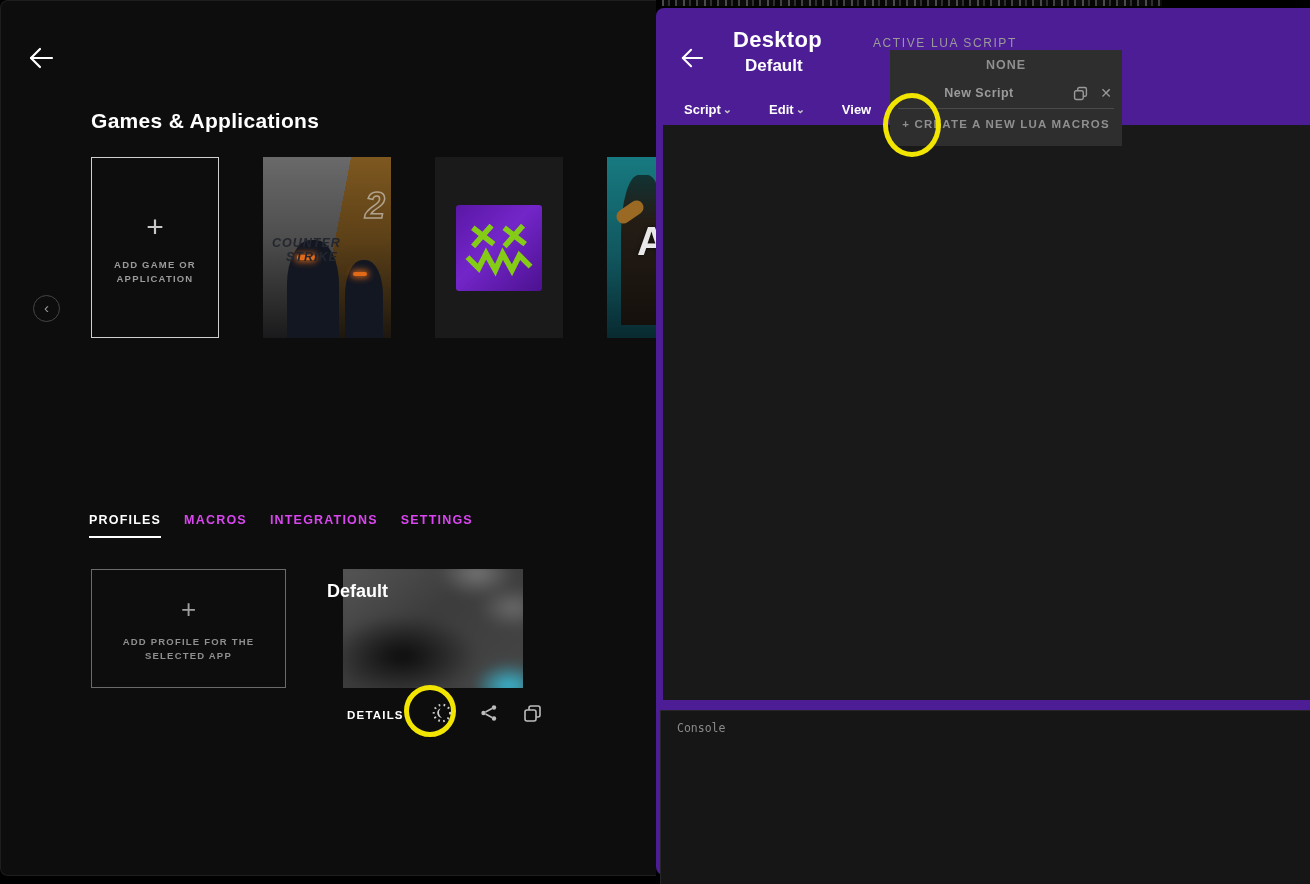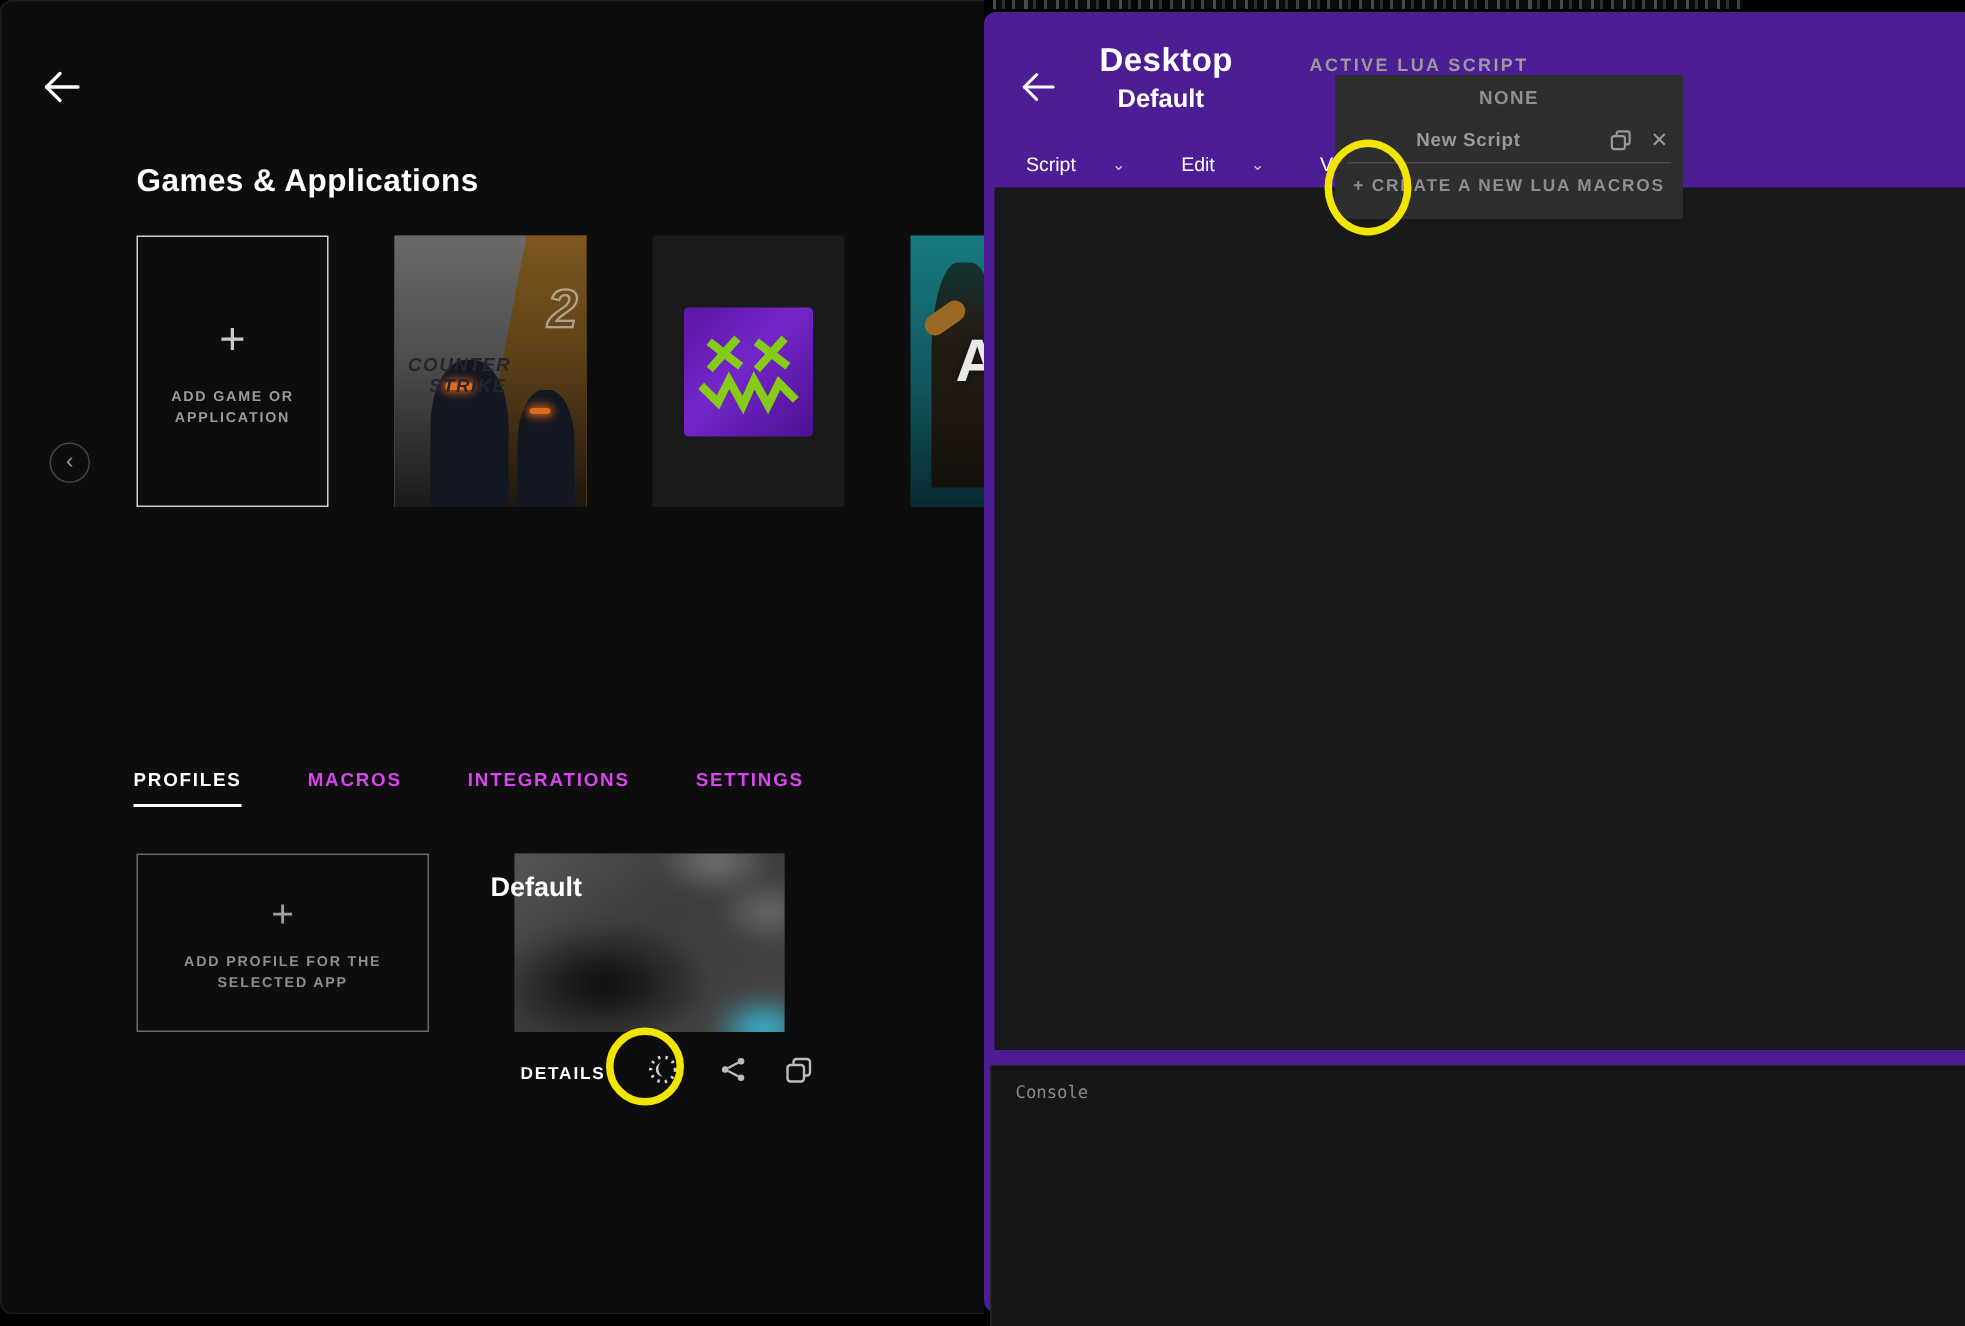--- a/index.html
+++ b/index.html
@@ -54,21 +54,21 @@
   
   #tile-teal { left:606px; background:linear-gradient(180deg,#177a80 0%, #11565e 55%, #082a30 100%); }
   #tile-teal .char { position:absolute; left:14px; top:18px; width:44px; height:150px;
     background:linear-gradient(180deg,#133 0%, #241d16 30%, #16100c 100%); border-radius:40% 40% 0 0; }
   #tile-teal .arm { position:absolute; left:8px; top:48px; width:30px; height:14px;
     background:#9a6a24; border-radius:7px; transform:rotate(-35deg); }
   #tile-teal .big-letter { position:absolute; left:30px; top:62px; color:#e8e8e8;
     font-size:40px; font-weight:bold; text-shadow:0 0 4px rgba(0,0,0,.6); }
 
   
-  #tabs { position:absolute; left:88px; top:512px; display:flex; gap:44px; }
+  #tabs { position:absolute; left:88px; top:512px; display:flex; gap:23px; }
   .tab { font-size:12.5px; font-weight:bold; letter-spacing:1.2px; color:#d946ef;
     padding-bottom:9px; cursor:pointer; }
   .tab.active { color:#fff; border-bottom:2px solid #fff; }
 
   
   #tile-add-profile { position:absolute; left:90px; top:568px; width:195px; height:119px;
     border:1px solid #6a6a6a; display:flex; flex-direction:column;
     align-items:center; justify-content:center; background:#0d0d0d; }
   #tile-add-profile .plus { color:#9f9f9f; font-size:26px; font-weight:300; margin-bottom:10px; }
   #tile-add-profile .tile-label { font-size:9.5px; color:#8f8f8f; }
@@ -98,25 +98,25 @@
     background:#4c1d95; border-radius:8px 0 0 8px; }
 
   #top-noise { position:absolute; left:662px; top:0px; width:500px; height:6px; opacity:.55;
     background:repeating-linear-gradient(90deg,#888 0 2px,#111 2px 6px,#555 6px 8px,#0a0a0a 8px 13px,#777 13px 15px,#151515 15px 21px); }
 
   #rw-title { position:absolute; left:77px; top:19px; color:#fff; font-size:22px;
     font-weight:bold; letter-spacing:.3px; }
   #rw-subtitle { position:absolute; left:89px; top:48px; color:#fff; font-size:17px;
     font-weight:bold; }
   #active-lua { position:absolute; left:217px; top:28px; color:#9a9a9a; font-size:12px;
-    font-weight:bold; letter-spacing:1.6px; }
+    font-weight:normal; letter-spacing:1.6px; }
 
   #menubar { position:absolute; left:28px; top:94px; display:flex; gap:37px; }
-  .menu-item { display:flex; align-items:center; gap:24px; color:#fff; font-size:13px;
-    font-weight:normal; cursor:pointer; }
+  .menu-item { display:flex; align-items:center; gap:2px; color:#fff; font-size:13px;
+    font-weight:bold; cursor:pointer; }
   .menu-item .chev { color:#c9c9c9; font-size:11px; }
 
   #editor { position:absolute; left:7px; top:117px; width:647px; height:575px;
     background:#191919; }
 
   #console { position:absolute; left:4px; top:702px; width:650px; height:201px;
     background:#161616; border:1px solid #262626; border-right:none;
     border-radius:0 0 0 10px; }
   #console-label { position:absolute; left:16px; top:10px; color:#8a8a8a;
     font-size:11.5px; font-family:"DejaVu Sans Mono", monospace; }

